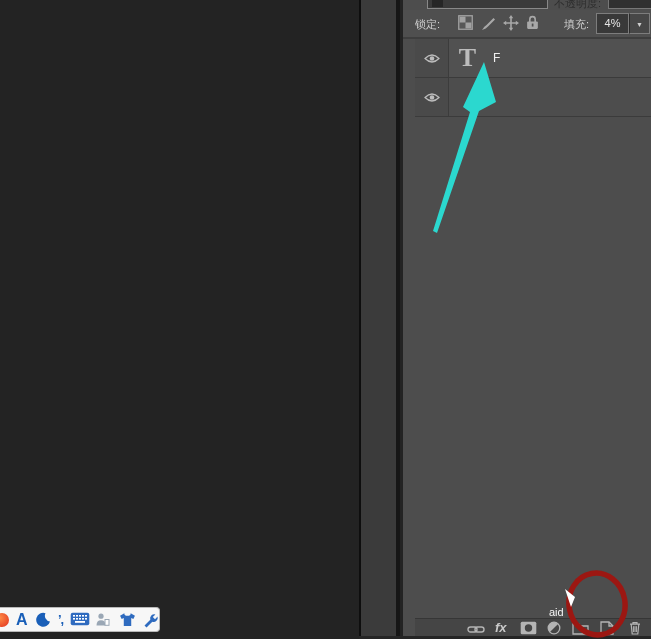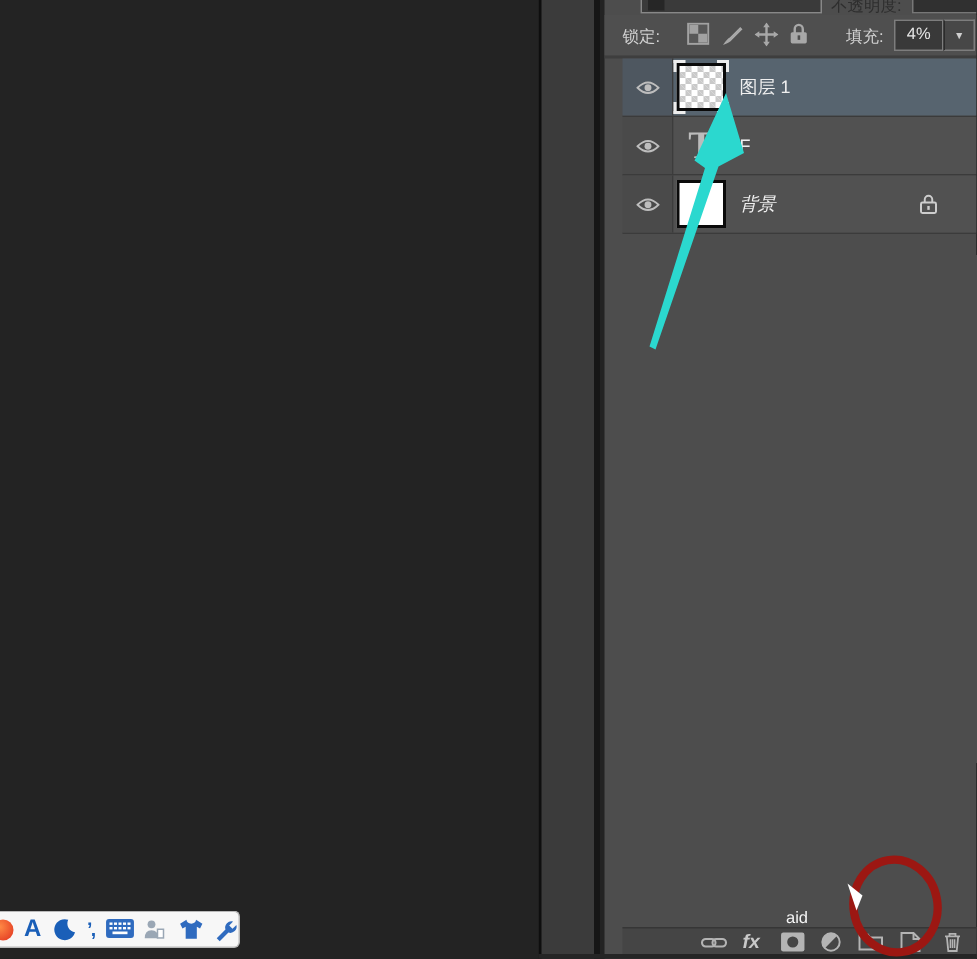--- a/index.html
+++ b/index.html
@@ -72,21 +72,21 @@
     border:1px solid #b9b9b9; border-left:none; border-radius:0 4px 4px 0;
     display:flex; align-items:center; gap:7px; padding-left:2px; z-index:40; }
   .ime-logo { width:14px; height:14px; margin-left:-7px; border-radius:50%;
     background:radial-gradient(circle at 35% 35%, #ff8a45, #e0301e); flex:0 0 auto; }
   .ime-a { color:#1a5fb8; font-weight:bold; font-size:16px; }
   .ime-punct { color:#1a5fb8; font-weight:bold; font-size:13px; letter-spacing:-1px; }
   .ime-ic { width:18px; height:16px; }
 
   
   .anno { position:absolute; left:0; top:0; width:651px; height:639px; pointer-events:none; z-index:60; }
-  .watermark { position:absolute; left:524px; top:606px; color:#ffffff; font-size:11px;
+  .watermark { position:absolute; left:549px; top:606px; color:#ffffff; font-size:11px;
     z-index:55; opacity:.95; pointer-events:none; }
 </style>
 </head>
 <body>
 
 <div class="gap-strip"></div>
 
 <div class="panel">
 
   <div class="cutoff-row">
@@ -127,68 +127,40 @@
     </span>
 
     <span class="lbl fill-label">填充:</span>
     <div class="fill-box">4%</div>
     <div class="fill-caret">▼</div>
   </div>
   <div class="hdr-sep"></div>
 
   <div class="rows">
 
-    <div class="layer-row selected">
-      <div class="eye-cell">
-        <svg width="16" height="11" viewBox="0 0 16 11">
-            <path d="M1 5.5 Q8 -1.5 15 5.5 Q8 12.5 1 5.5 Z" fill="none" stroke="#bdbdbd" stroke-width="1.2"></path>
-            <circle cx="8" cy="5.5" r="2.3" fill="#bdbdbd"></circle>
-          </svg>
-      </div>
-      <div class="row-content">
-        <div class="thumb checker">
-          <div class="corner c-tl"></div>
-          <div class="corner c-tr"></div>
-          <div class="corner c-bl"></div>
-          <div class="corner c-br"></div>
-        </div>
-        <span class="layer-name">图层 1</span>
-      </div>
-    </div>
 
     <div class="layer-row">
       <div class="eye-cell">
         <svg width="16" height="11" viewBox="0 0 16 11">
             <path d="M1 5.5 Q8 -1.5 15 5.5 Q8 12.5 1 5.5 Z" fill="none" stroke="#bdbdbd" stroke-width="1.2"></path>
             <circle cx="8" cy="5.5" r="2.3" fill="#bdbdbd"></circle>
           </svg>
       </div>
       <div class="row-content">
         <div class="thumb-t">T</div>
         <span class="layer-name">F</span>
       </div>
     </div>
 
     <div class="layer-row">
       <div class="eye-cell">
         <svg width="16" height="11" viewBox="0 0 16 11">
             <path d="M1 5.5 Q8 -1.5 15 5.5 Q8 12.5 1 5.5 Z" fill="none" stroke="#bdbdbd" stroke-width="1.2"></path>
             <circle cx="8" cy="5.5" r="2.3" fill="#bdbdbd"></circle>
           </svg>
-      </div>
-      <div class="row-content">
-        <div class="thumb"></div>
-        <span class="layer-name bg-italic">背景</span>
-        <span class="row-lock">
-          <svg width="12" height="14" viewBox="0 0 12 14">
-              <rect x="1" y="6" width="10" height="7" rx="1" fill="none" stroke="#cdcdcd" stroke-width="1.3"></rect>
-              <path d="M3.5 6 V4 a2.5 2.5 0 0 1 5 0 V6" fill="none" stroke="#cdcdcd" stroke-width="1.3"></path>
-              <rect x="5.2" y="8.3" width="1.6" height="2.6" fill="#cdcdcd"></rect>
-            </svg>
-        </span>
       </div>
     </div>
 
   </div>
 
   <div class="panel-toolbar">
     <span class="tb-icon" style="left:52px">
       <svg width="18" height="11" viewBox="0 0 18 11">
           <rect x="1" y="3" width="9" height="5" rx="2.5" fill="none" stroke="#b4b4b4" stroke-width="1.4"></rect>
           <rect x="8" y="3" width="9" height="5" rx="2.5" fill="none" stroke="#b4b4b4" stroke-width="1.4"></rect>

